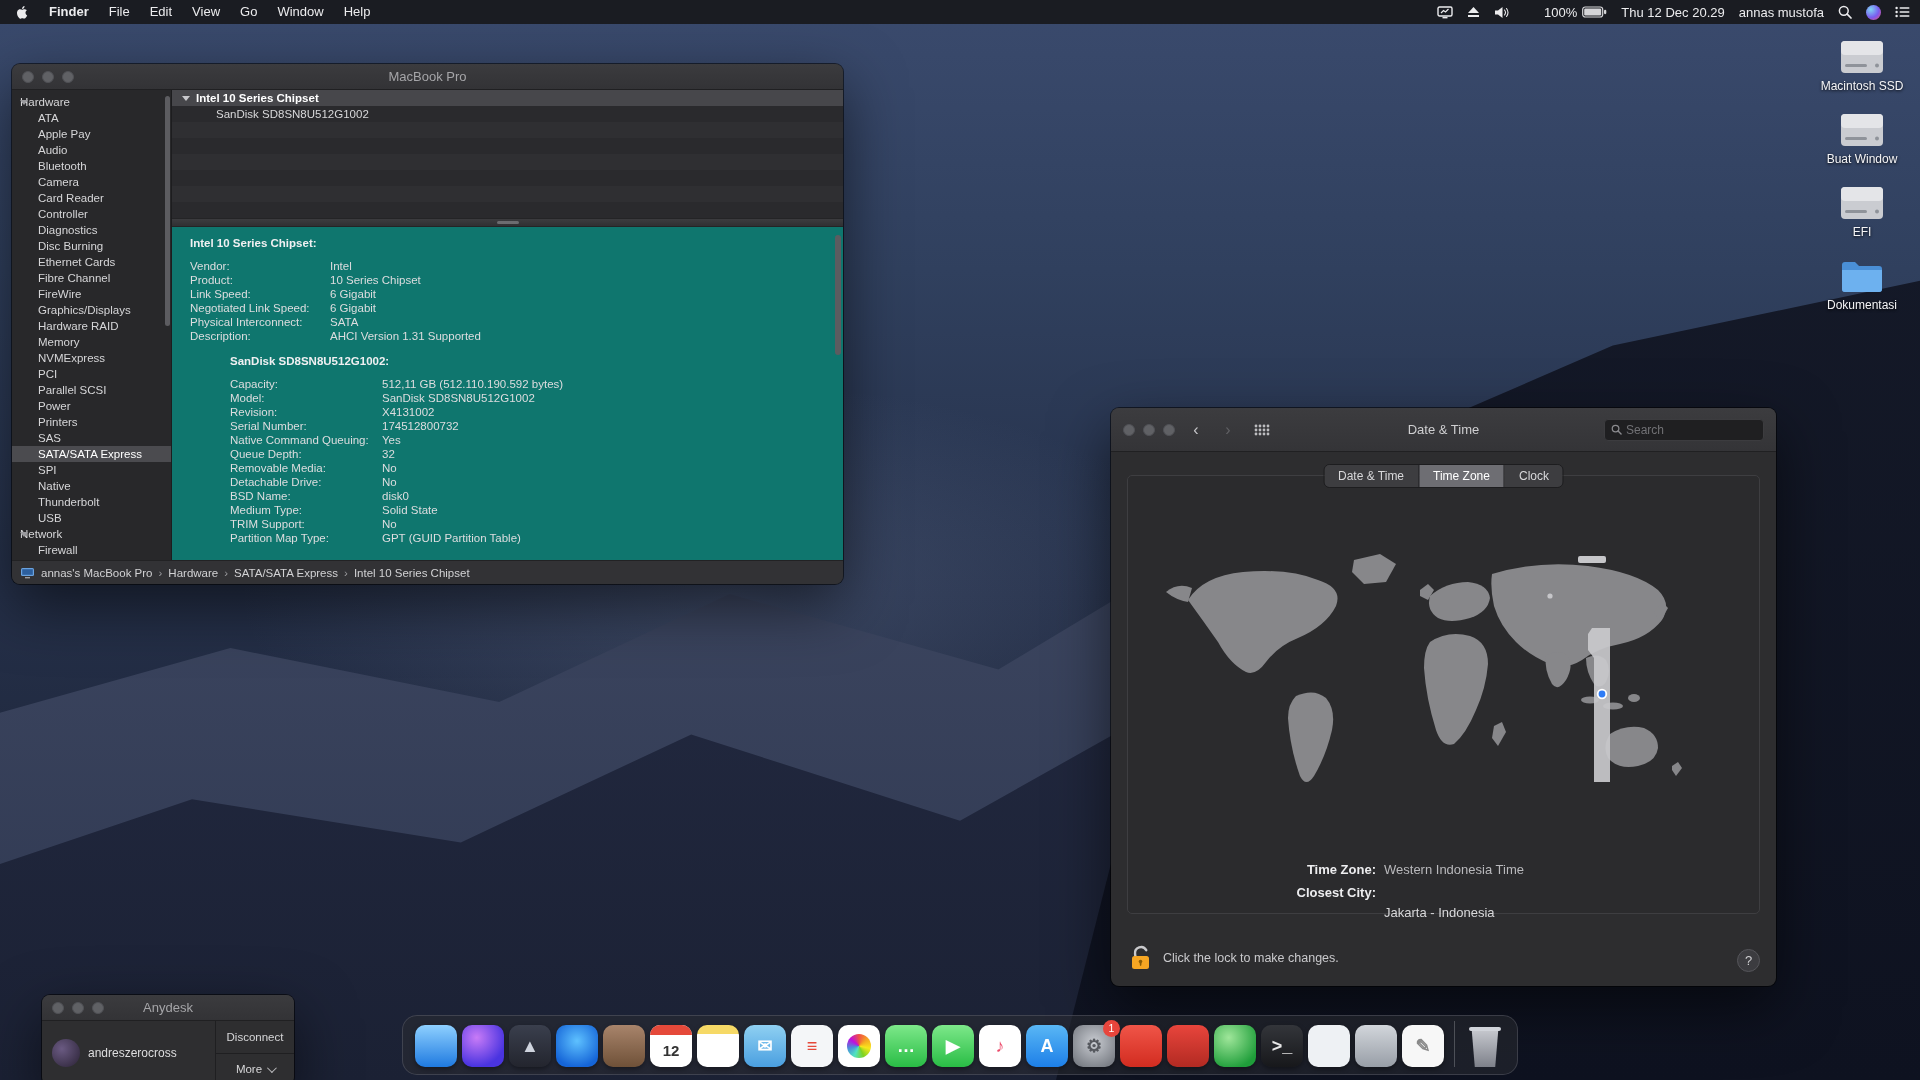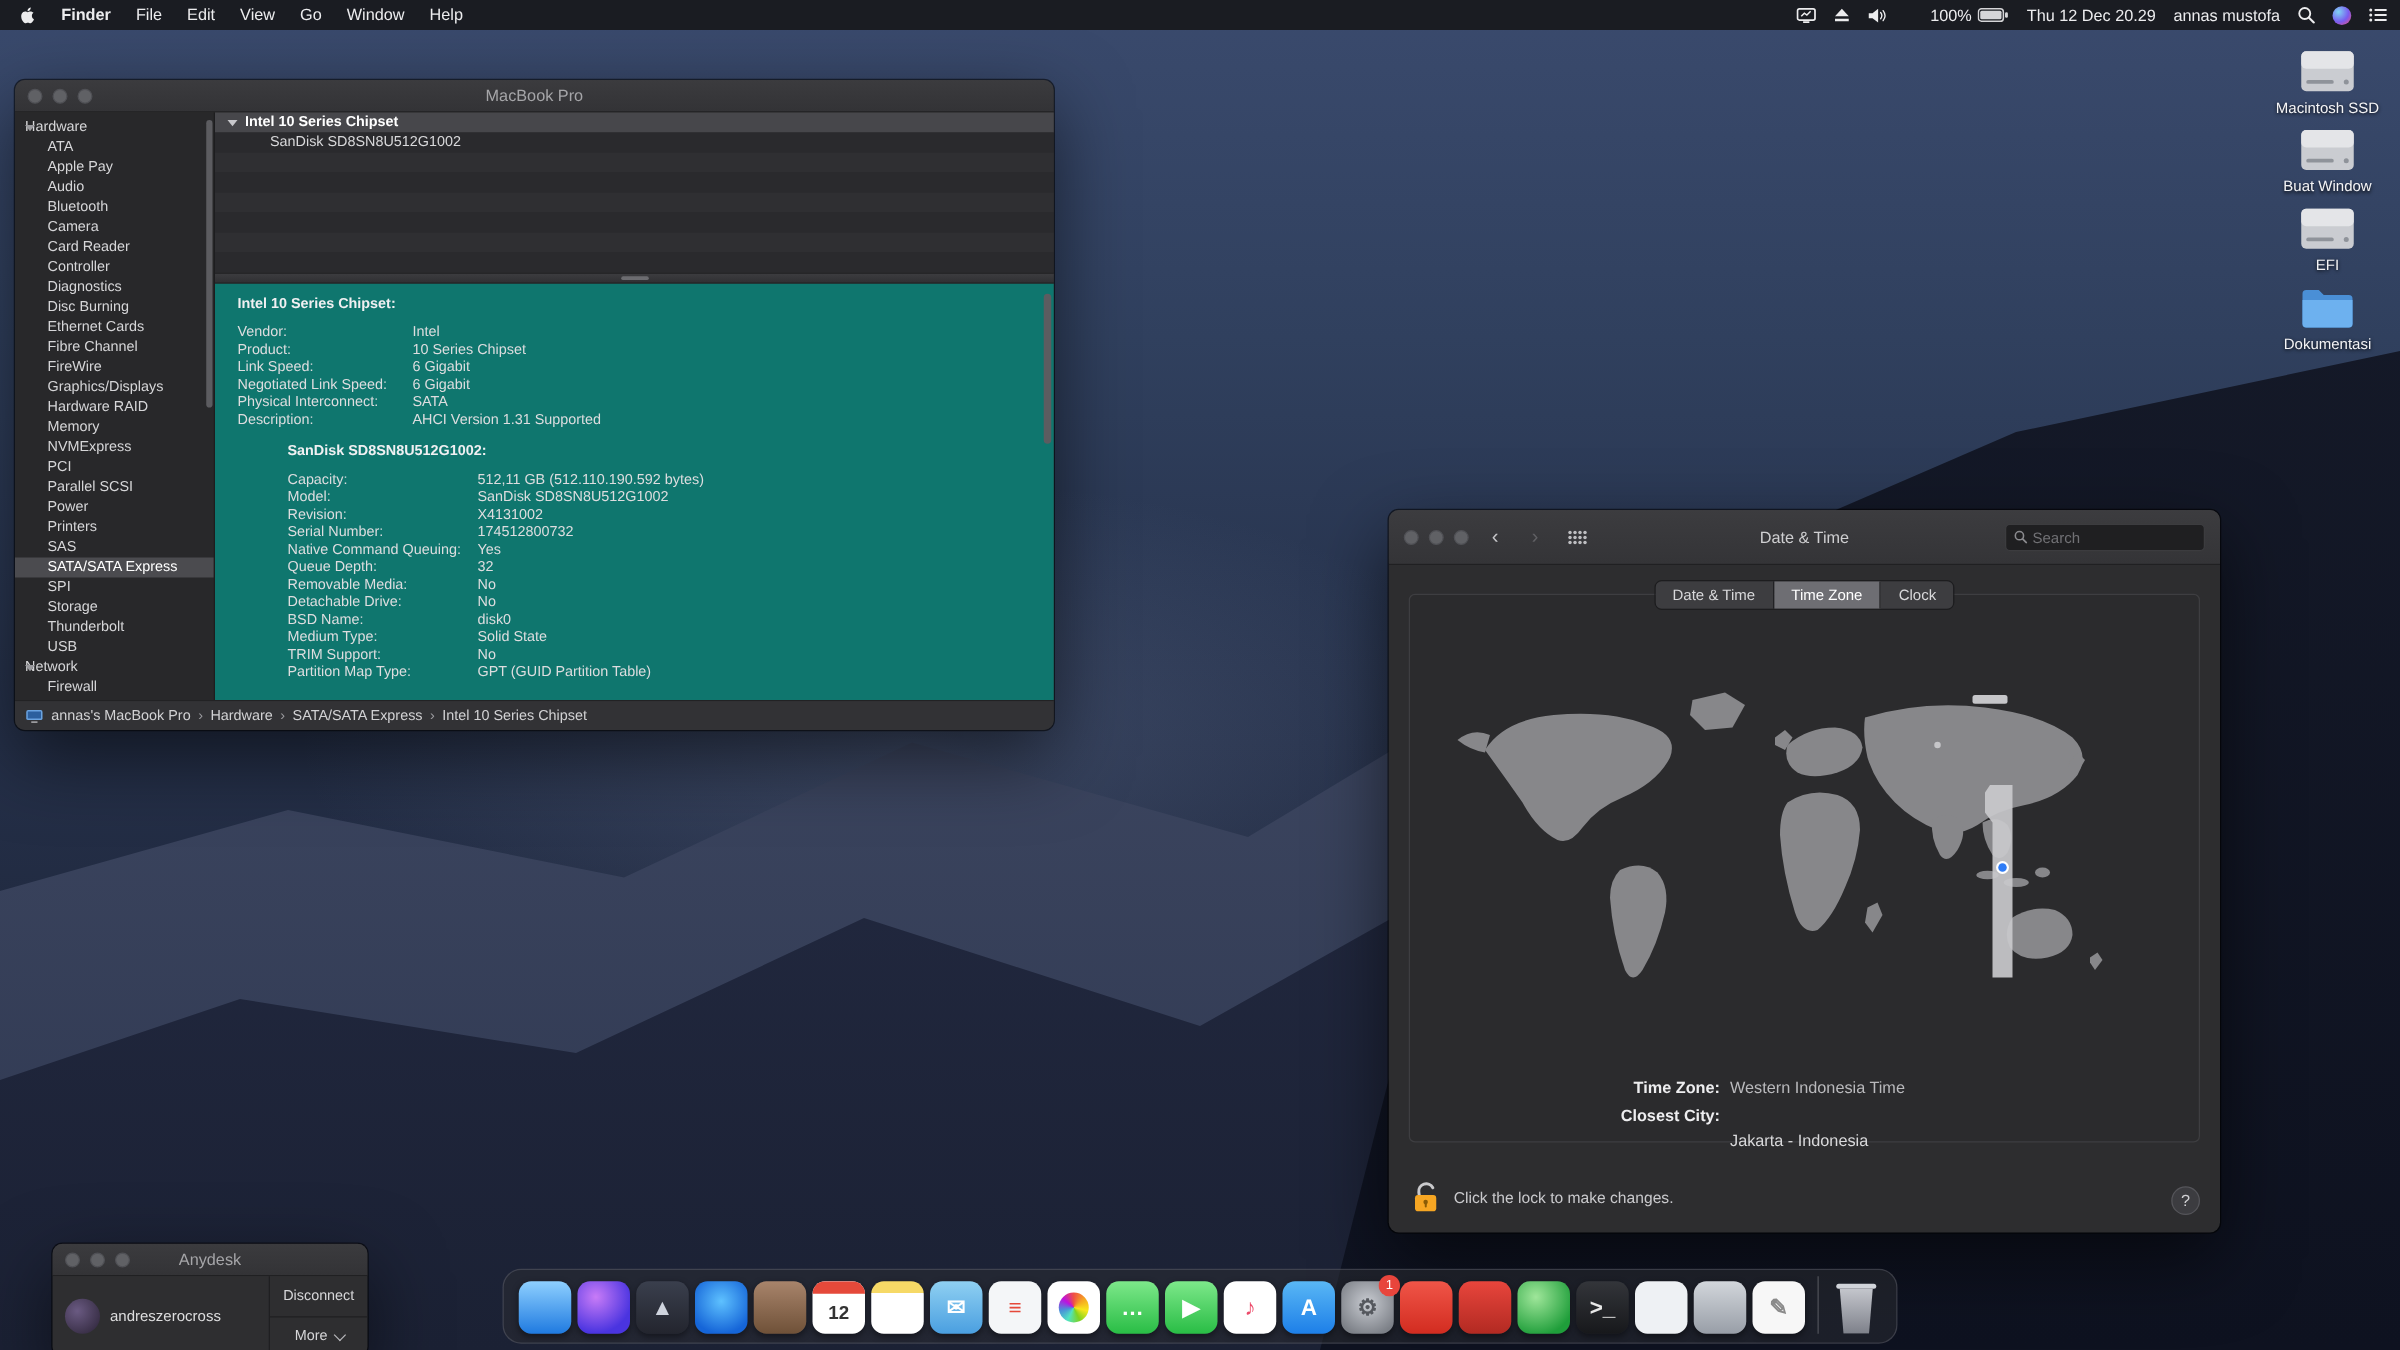--- a/index.html
+++ b/index.html
@@ -118,21 +118,21 @@
   .any-body { position:absolute; top:26px; bottom:0; left:0; right:0; display:flex; }
   .any-left { flex:1; display:flex; align-items:center; gap:8px; padding-left:10px; border-right:1px solid #1f1f21; }
   .any-avatar { width:28px; height:28px; border-radius:50%; background:radial-gradient(circle at 35% 35%, #6a5a82, #3a3048 75%); }
   .any-name { color:#dededf; font-size:12px; }
   .any-right { width:78px; display:flex; flex-direction:column; }
   .any-btn { flex:1; display:flex; align-items:center; justify-content:center; gap:5px; color:#d6d6d8; font-size:11.5px; }
   .any-btn.top { border-bottom:1px solid #1f1f21; }
   .chev-down { width:7px; height:7px; border-right:1.5px solid #b9b9bc; border-bottom:1.5px solid #b9b9bc; transform:rotate(45deg) translateY(-2px); }
 
   
-  .desk-icons { position:absolute; right:10px; top:36px; width:96px; display:flex; flex-direction:column; gap:6px; align-items:center; z-index:5; }
+  .desk-icons { position:absolute; right:10px; top:36px; width:96px; display:flex; flex-direction:column; gap:16px; align-items:center; z-index:5; }
   .desk-icon { display:flex; flex-direction:column; align-items:center; width:96px; }
   .di-art { height:40px; display:flex; align-items:flex-end; justify-content:center; }
   .di-drive, .di-folder { display:none; }
   .type-drive .di-drive { display:block; }
   .type-folder .di-folder { display:block; }
   .di-label { margin-top:4px; font-size:12px; color:#f4f4f6; text-align:center; line-height:13px; max-width:92px;
     text-shadow:0 1px 3px rgba(0,0,0,.9); }
 
   
   .dock { position:absolute; left:50%; transform:translateX(-50%); bottom:5px; height:60px; display:flex; align-items:flex-end;
@@ -375,21 +375,21 @@
           <div class="side-item selected">
           
           <span class="side-lbl">SATA/SATA Express</span>
         </div>
           <div class="side-item">
           
           <span class="side-lbl">SPI</span>
         </div>
           <div class="side-item">
           
-          <span class="side-lbl">Storage</span>
+          <span class="side-lbl">Native</span>
         </div>
           <div class="side-item">
           
           <span class="side-lbl">Thunderbolt</span>
         </div>
           <div class="side-item">
           
           <span class="side-lbl">USB</span>
         </div>
           <div class="side-item is-header">

